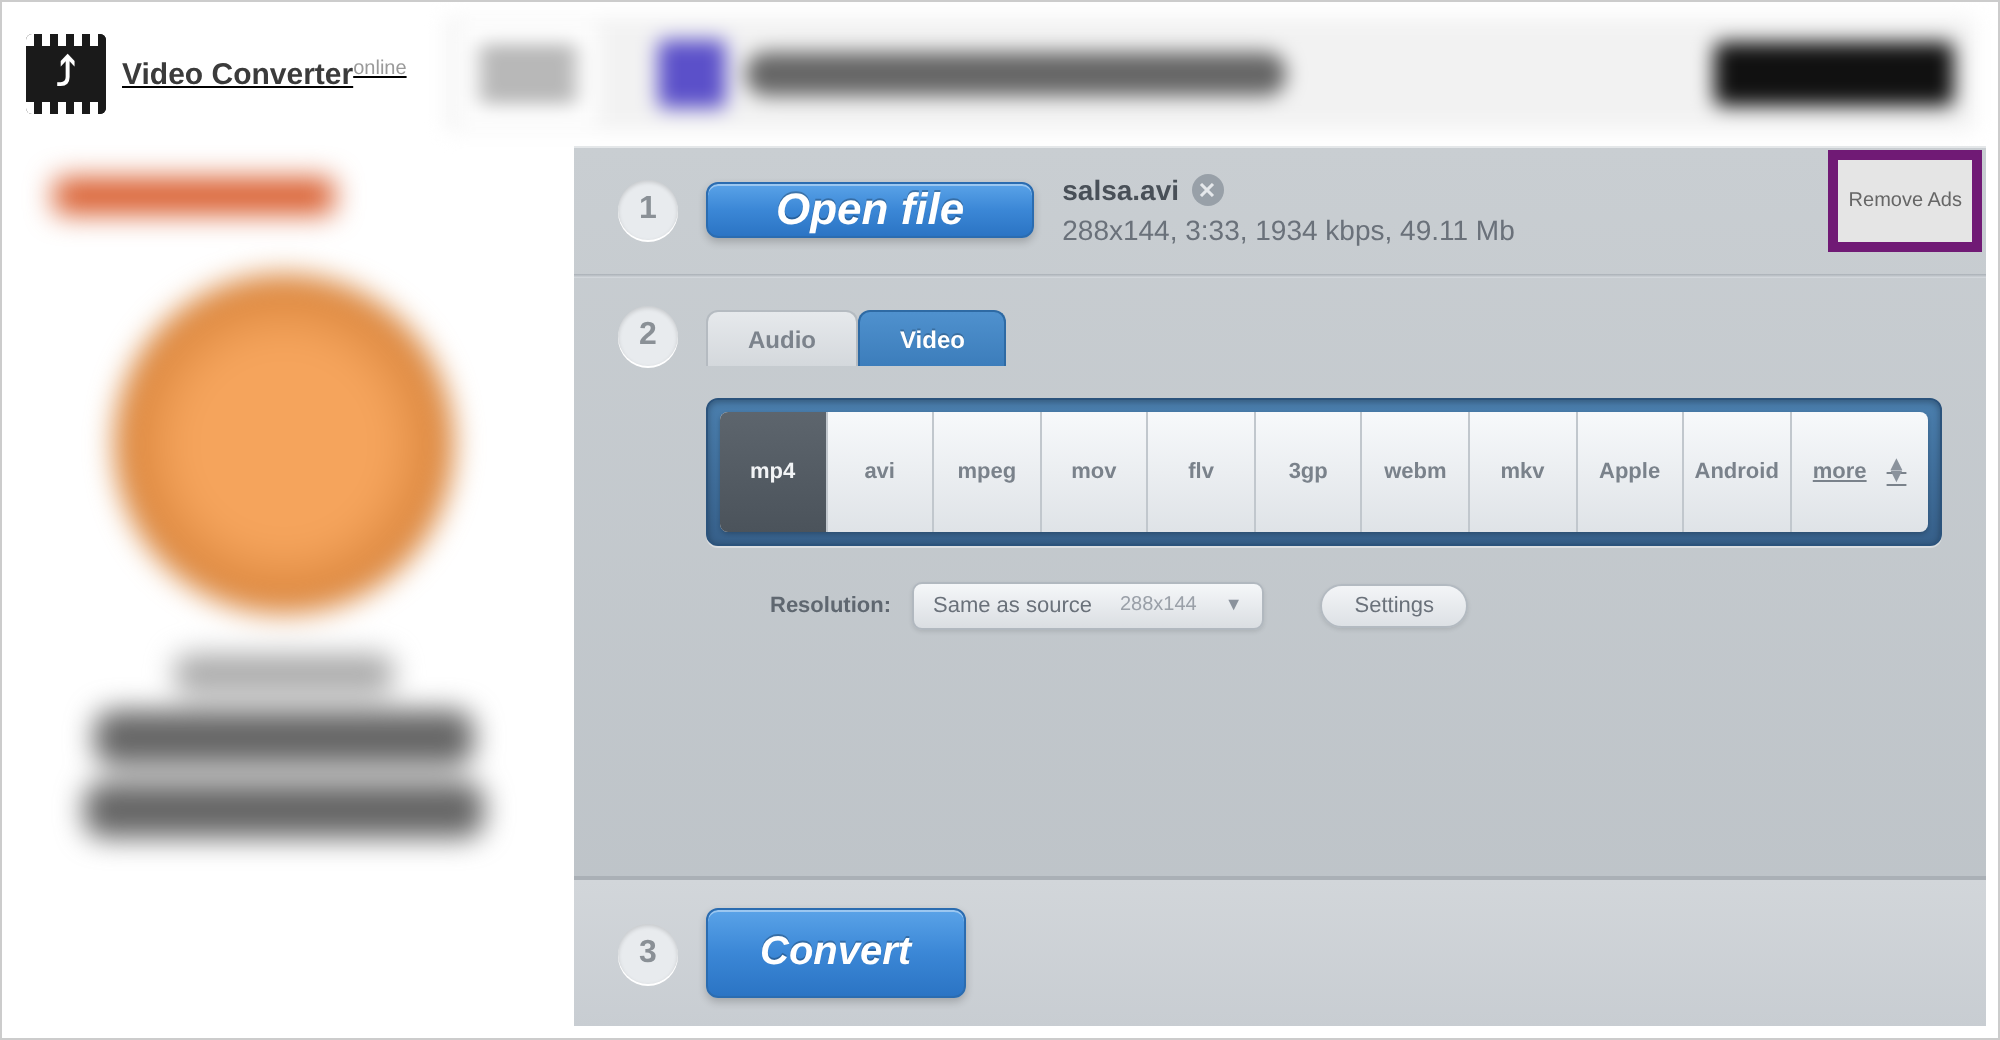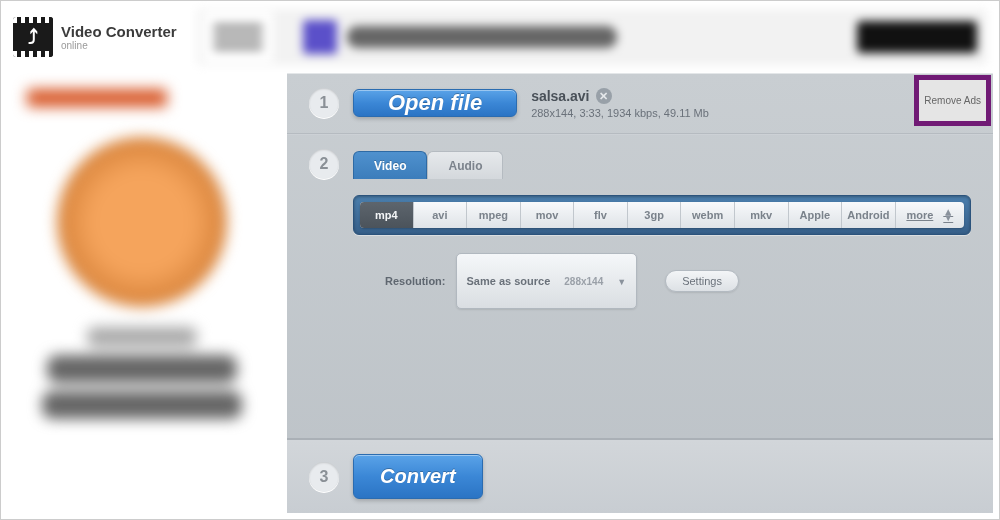--- a/index.html
+++ b/index.html
@@ -5,21 +5,21 @@
   * { box-sizing: border-box; margin: 0; padding: 0; }
   body { font-family: Arial, Helvetica, sans-serif; background: #fff; width: 1000px; height: 520px; overflow: hidden; position: relative; border: 1px solid #ccc; }
   
   
   .header { display: flex; align-items: center; padding: 8px 12px; height: 72px; }
   .logo { display: flex; align-items: center; gap: 8px; }
   .logo-icon { width: 40px; height: 40px; background: #1a1a1a; border-radius: 3px; display: flex; align-items: center; justify-content: center; color: #fff; position: relative; }
   .logo-icon::before { content:""; position:absolute; top:0; left:0; right:0; height:6px; background: repeating-linear-gradient(90deg,#fff 0,#fff 4px,#1a1a1a 4px,#1a1a1a 8px); border-radius:3px 3px 0 0;}
   .logo-icon::after { content:""; position:absolute; bottom:0; left:0; right:0; height:6px; background: repeating-linear-gradient(90deg,#fff 0,#fff 4px,#1a1a1a 4px,#1a1a1a 8px); border-radius:0 0 3px 3px;}
   .logo-arrow { position: relative; z-index: 1; font-size: 20px; font-weight: bold; color: #fff; }
-  .logo-text { display: flex; flex-direction: column; }
+  .logo-text { display: flex; flex-direction: row; text-decoration: underline; }
   .logo-title { font-weight: bold; font-size: 15px; color: #3b3b3b; }
   .logo-sub { font-size: 10px; color: #9a9a9a; }
   
   .top-ad { flex:1; margin-left: 20px; height: 56px; background:#f2f2f2; filter: blur(5px); border-radius:2px; display:flex; align-items:center; }
   .top-ad .ad-block1 { width:70px; height:50px; background:#fff; margin-left:6px; border-radius:2px; display:flex; align-items:center; justify-content:center;}
   .top-ad .ad-block1 span{ display:block; width:50px; height:6px; background:#888; border-radius:3px; box-shadow:0 -10px 0 #888, 0 10px 0 #888;}
   .top-ad .ad-block2 { width:34px; height:34px; background:#5b50c9; margin-left:30px; border-radius:3px;}
   .top-ad .ad-block3 { width:270px; height:22px; background:#666; margin-left:10px; border-radius:10px;}
   .top-ad .ad-block4 { width:120px; height:32px; background:#111; margin-left:auto; margin-right:10px; border-radius:4px;}
   
@@ -41,42 +41,42 @@
   .step { display:flex; align-items:center; gap:14px; padding: 14px 22px; }
   .step-num { width:30px; height:30px; border-radius:50%; background:#e8ebee; color:#8a9096; font-weight:bold; font-size:16px; display:flex; align-items:center; justify-content:center; box-shadow:inset 0 1px 2px rgba(0,0,0,.15), 0 1px 0 #fff;}
   
   .btn-blue { background: linear-gradient(180deg,#5aa3e8 0%,#3b87d6 50%,#2b74c4 100%); border:1px solid #2b6cb0; border-radius:6px; color:#fff; font-weight:bold; font-style:italic; padding:10px 28px; cursor:pointer; box-shadow: 0 2px 4px rgba(0,0,0,.2), inset 0 1px 0 rgba(255,255,255,.4); text-shadow:0 -1px 0 rgba(0,0,0,.25);}
   .btn-open { font-size:22px; padding:0 34px; }
   .btn-convert { font-size:20px; padding:10px 26px; }
   
   .file-info { color:#495058; }
   .file-name { font-size:14px; font-weight:bold; display:inline-flex; align-items:flex-start; gap:6px;}
   .file-remove { width:16px; height:16px; border-radius:50%; background:#98a0a8; color:#e5e8eb; display:inline-flex; align-items:center; justify-content:center; font-size:11px; cursor:pointer;}
-  .file-meta { font-size:11px; color:#6a717a; margin-top:2px;}
+  .file-meta { font-size:14px; color:#6a717a; margin-top:2px;}
   
   .divider { height:2px; background:linear-gradient(180deg,#aab0b6,#d8dce0); margin:0;}
   
   
   .step2-body { padding: 16px 22px 20px 66px; }
   .tabs { display:flex; gap:0; }
   .tab { padding:7px 20px 6px; font-size:12px; font-weight:bold; border-radius:6px 6px 0 0; cursor:pointer; position:relative; top:1px;}
   .tab-active { background: linear-gradient(180deg,#4f91ce,#3c7dbb); color:#fff; border:1px solid #2e6aa4; border-bottom:none; text-shadow:0 -1px 0 rgba(0,0,0,.2);}
   .tab-inactive { background: linear-gradient(180deg,#e6e9ec,#d4d8dc); color:#7c838c; border:1px solid #b5bbc1; border-bottom:none;}
   
   .format-bar { background: linear-gradient(180deg,#4a7ead,#365f89); border:1px solid #2b537c; border-radius:6px; padding:6px; box-shadow:inset 0 1px 3px rgba(0,0,0,.3), 0 1px 0 rgba(255,255,255,.4);}
   .format-row { display:flex; background:linear-gradient(180deg,#f7f9fb,#dfe3e7); border-radius:4px; overflow:hidden; box-shadow:0 1px 2px rgba(0,0,0,.2);}
-  .format-btn { padding:7px 0; font-size:11px; color:#7a828b; font-weight:bold; cursor:pointer; border-right:1px solid #c1c7cd; flex:1; text-align:center;}
+  .format-btn { padding:24px 0; font-size:11px; color:#7a828b; font-weight:bold; cursor:pointer; border-right:1px solid #c1c7cd; flex:1; text-align:center;}
   .format-btn:last-child{ border-right:none; }
   .format-btn.active { background: linear-gradient(180deg,#5d656d,#4b535b); color:#f2f4f6;}
   .format-more { flex:1.3; display:flex; align-items:center; justify-content:center; gap:10px;text-decoration:underline;}
   .more-chevron { color:#8a929c; font-size:10px; line-height:6px;}
   
   .res-row { display:flex; align-items:center; gap:10px; margin-top:18px;margin-left:32px;}
   .res-label { font-size:11px; color:#5f6770; font-weight:bold;}
-  .res-dd { background: linear-gradient(180deg,#f5f7f9,#dadee2); border:1px solid #b1b8bf; border-radius:5px; padding:21px 10px; display:flex; align-items:flex-end; gap:14px; cursor:pointer; font-size:11px; color:#6a717a; box-shadow:0 1px 2px rgba(0,0,0,.1);font-weight:bold;}
+  .res-dd { background: linear-gradient(180deg,#f5f7f9,#dadee2); border:1px solid #b1b8bf; border-radius:5px; padding:5px 10px; display:flex; align-items:flex-start; gap:14px; cursor:pointer; font-size:11px; color:#6a717a; box-shadow:0 1px 2px rgba(0,0,0,.1);}
   .res-dd .dim { color:#9aa0a8; font-size:10px;}
   .res-dd .caret { color:#8a929c; font-size:9px;}
   .settings-btn { background: linear-gradient(180deg,#f3f5f7,#dde1e5); border:1px solid #b3bac1; border-radius:14px; padding:4px 16px; font-size:11px; color:#6a717a; cursor:pointer; margin-left:18px; box-shadow:0 1px 2px rgba(0,0,0,.1);}
   
   .step3 { border-top:2px solid #aab0b6; position:absolute; bottom:0; left:0; right:0; background:linear-gradient(180deg,#d2d6da,#c8cdd2); padding:14px 22px; display:flex; align-items:center; gap:14px;}
 </style>
 </head>
 <body>
 
 <div class="header">
@@ -123,22 +123,22 @@
           <span class="file-remove">✕</span>
         </div>
         <div class="file-meta">288x144, 3:33, 1934 kbps, 49.11 Mb</div>
       </div>
     </div>
     <div class="divider"></div>
 
     <div class="step" style="padding-bottom:0;">
       <div class="step-num">2</div>
       <div class="tabs">
+        <div class="tab tab-inactive">Audio</div>
         <div class="tab tab-active">Video</div>
-        <div class="tab tab-inactive">Audio</div>
       </div>
     </div>
     <div class="step2-body">
       <div class="format-bar">
         <div class="format-row">
           <div class="format-btn active">mp4</div>
           <div class="format-btn">avi</div>
           <div class="format-btn">mpeg</div>
           <div class="format-btn">mov</div>
           <div class="format-btn">flv</div>

